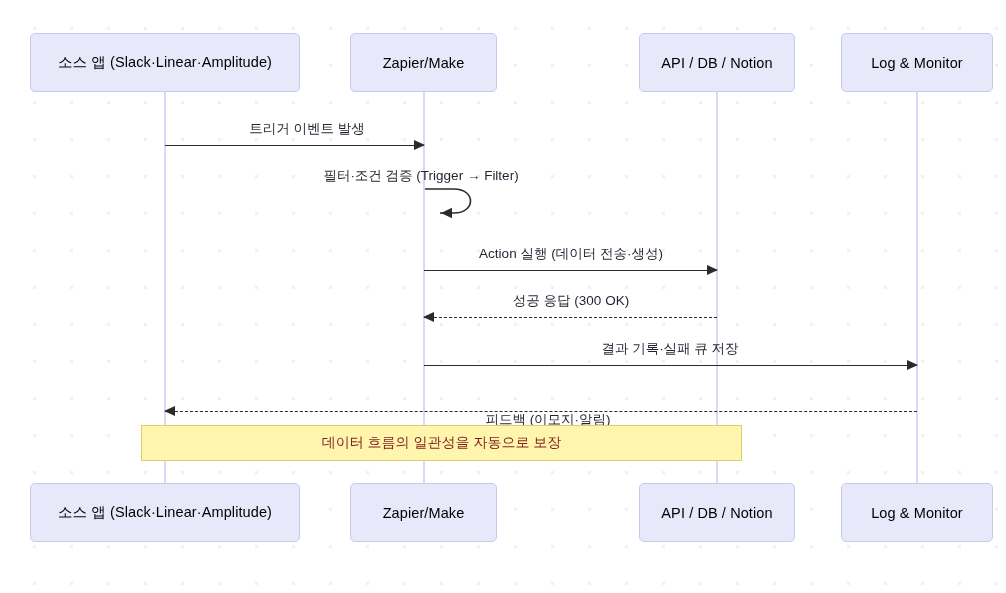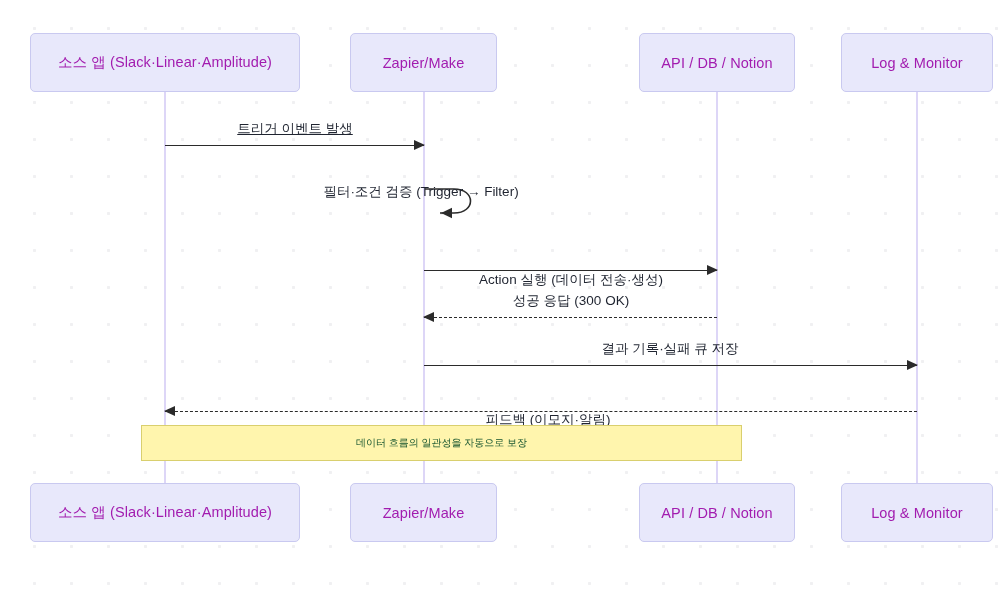--- a/index.html
+++ b/index.html
@@ -23,21 +23,21 @@
   
   .participant {
     position: absolute;
     box-sizing: border-box;
     background: #e8e8fb;
     border: 1px solid #c9c9f0;
     border-radius: 5px;
     display: flex;
     align-items: center;
     justify-content: center;
-    color: #a21caf;
+    color: #000000;
     font-size: 14.5px;
     letter-spacing: 0.1px;
     white-space: nowrap;
     z-index: 4;
   }
 
   
   .lifeline {
     position: absolute;
     width: 2px;
@@ -92,34 +92,33 @@
     position: absolute;
     z-index: 3;
   }
   .selfloop .label {
     position: absolute;
     top: -4px;
     transform: translateX(-50%);
     white-space: nowrap;
     font-size: 13.5px;
     color: #1f2430;
-    margin-top: 16px;
   }
 
   
   .note {
     position: absolute;
     box-sizing: border-box;
     background: #fff5ad;
     border: 1.5px solid #d9cf6e;
     display: flex;
     align-items: center;
     justify-content: center;
-    color: #14532d;
-    font-size: 10px;
+    color: #7f1d1d;
+    font-size: 14px;
     z-index: 5;
     white-space: nowrap;
   }
 </style>
 </head>
 <body>
 
 <div id="canvas">
 
   <div class="lifeline" style="left:164px; top:92px; height:392px;"></div>
@@ -136,35 +135,35 @@
   <div class="participant" style="left:639px; top:33px; width:156px; height:59px;">
     <span>API / DB / Notion</span>
   </div>
   <div class="participant" style="left:841px; top:33px; width:152px; height:59px;">
     <span>Log &amp; Monitor</span>
   </div>
 
   <div class="msg right" style="left:165px; top:145px; width:259px;">
     <div class="line" style="width:259px;"></div>
     <div class="head"></div>
-    <div class="label" style="left:130px;text-decoration:underline;">트리거 이벤트 발생</div>
+    <div class="label" style="left:142px;">트리거 이벤트 발생</div>
   </div>
 
   <div class="selfloop" style="left:424px; top:175px; width:120px; height:45px;">
     <svg width="120" height="45" viewBox="0 0 120 45">
       <path d="M 1 14 L 30 14 C 52 14, 52 38, 30 38 L 16 38" fill="none" stroke="#2b2b2b" stroke-width="1.6"></path>
       <polygon points="17,38 28,32.8 28,43.2" fill="#2b2b2b"></polygon>
     </svg>
     <div class="label" style="left:-3px; top:-8px;">필터·조건 검증 (Trigger → Filter)</div>
   </div>
 
   <div class="msg right" style="left:424px; top:270px; width:293px;">
     <div class="line" style="width:293px;"></div>
     <div class="head"></div>
-    <div class="label" style="left:147px;margin-top:26px;">Action 실행 (데이터 전송·생성)</div>
+    <div class="label" style="left:147px;">Action 실행 (데이터 전송·생성)</div>
   </div>
 
   <div class="msg left dashed" style="left:424px; top:317px; width:293px;">
     <div class="line" style="width:293px;"></div>
     <div class="head"></div>
     <div class="label" style="left:147px;">성공 응답 (300 OK)</div>
   </div>
 
   <div class="msg right" style="left:424px; top:365px; width:493px;">
     <div class="line" style="width:493px;"></div>

